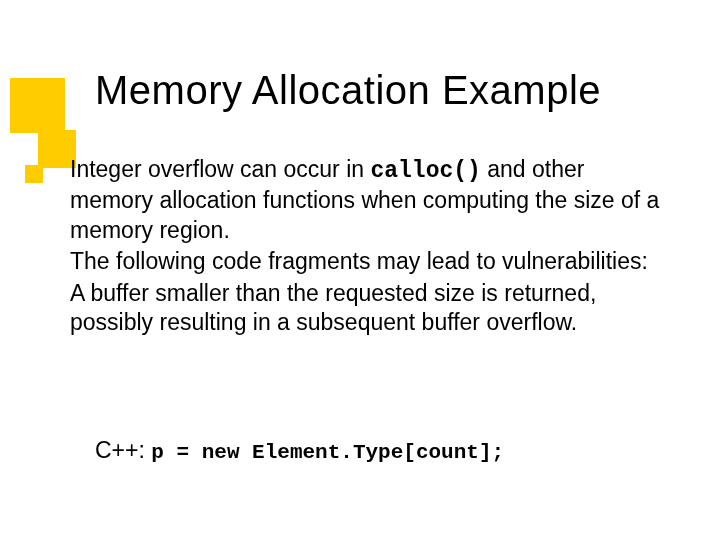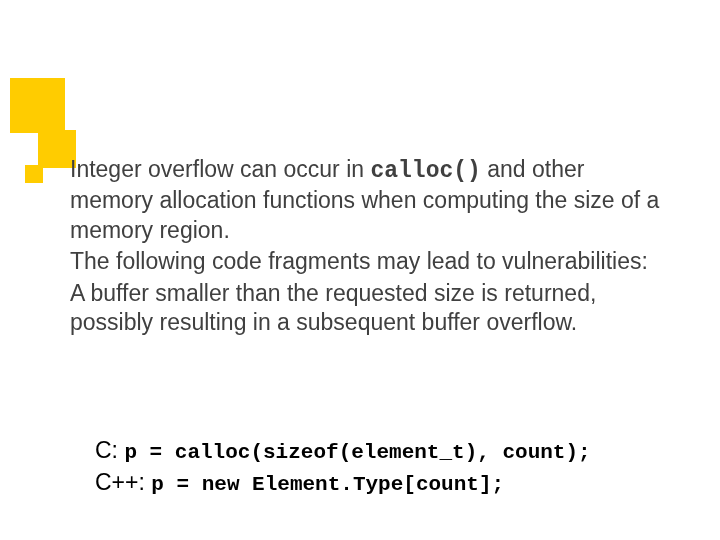--- a/index.html
+++ b/index.html
@@ -50,21 +50,21 @@
     color: #000;
     font-family: Verdana, Geneva, sans-serif;
   }
   .body {
     position: absolute;
     left: 70px;
     top: 155px;
     width: 600px;
     font-size: 23px;
     line-height: 1.28;
-    color: #404040;
+    color: #000000;
   }
   .body p {
     margin: 0 0 2px 0;
   }
   .mono {
     font-family: "Courier New", Courier, monospace;
     font-weight: bold;
   }
   .code-lines {
     position: absolute;
@@ -85,31 +85,29 @@
 </style>
 </head>
 <body>
 
 <div class="slide">
 
   <div class="accent-block accent-big"></div>
   <div class="accent-block accent-mid"></div>
   <div class="accent-block accent-small"></div>
 
+  <div class="title">Memory Allocation Example</div>
 
   <div class="body">
     <p>
       <span>Integer overflow can occur in </span><span class="mono">calloc()</span><span> and other memory allocation functions when computing the size of a memory region.</span>
     </p>
     <p>The following code fragments may lead to vulnerabilities:</p>
     <p>A buffer smaller than the requested size is returned, possibly resulting in a subsequent buffer overflow.</p>
   </div>
 
   <div class="code-lines">
     <div>
-      <span class="lead">C: </span><span class="code">p = calloc(sizeof(element_t), count);</span>
-    </div>
-    <div>
       <span class="lead">C++: </span><span class="code">p = new Element.Type[count];</span>
     </div>
   </div>
 
 </div>
 
 </body></html>

